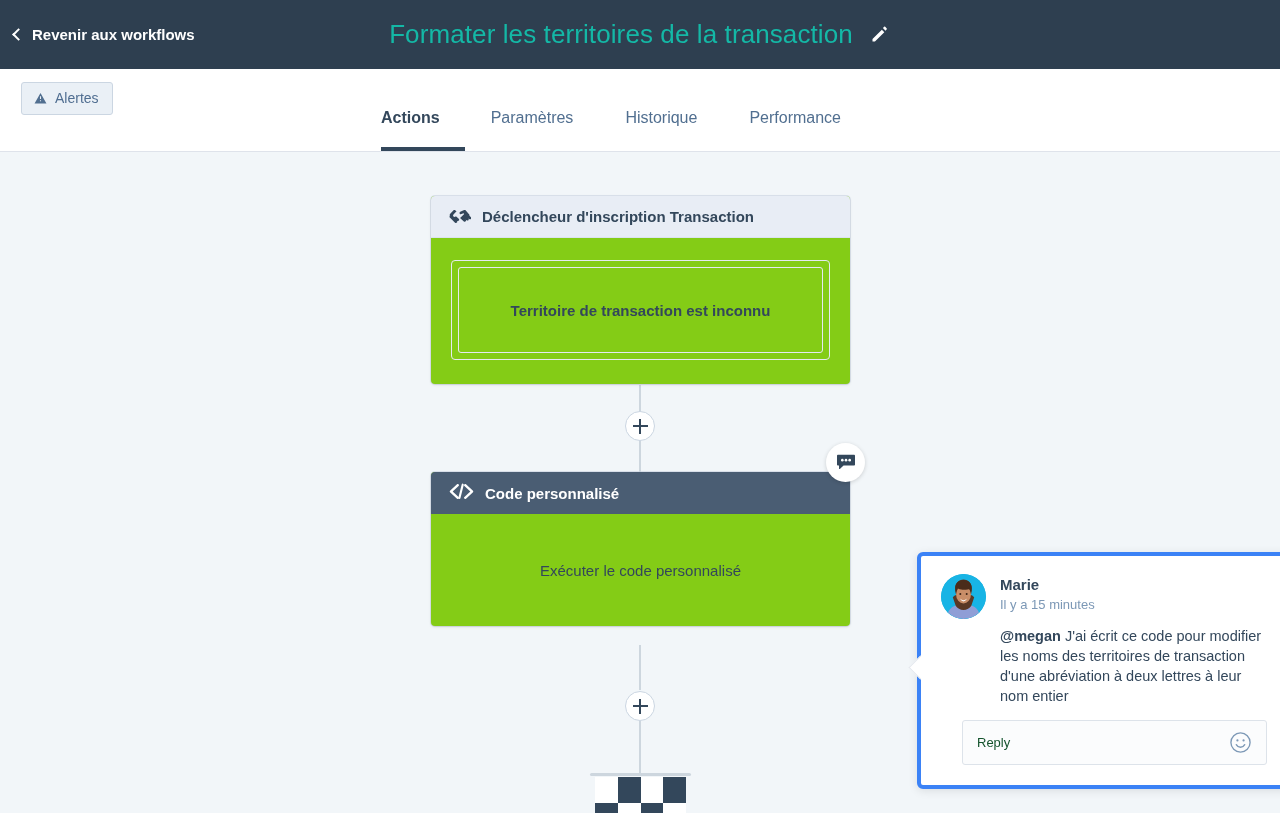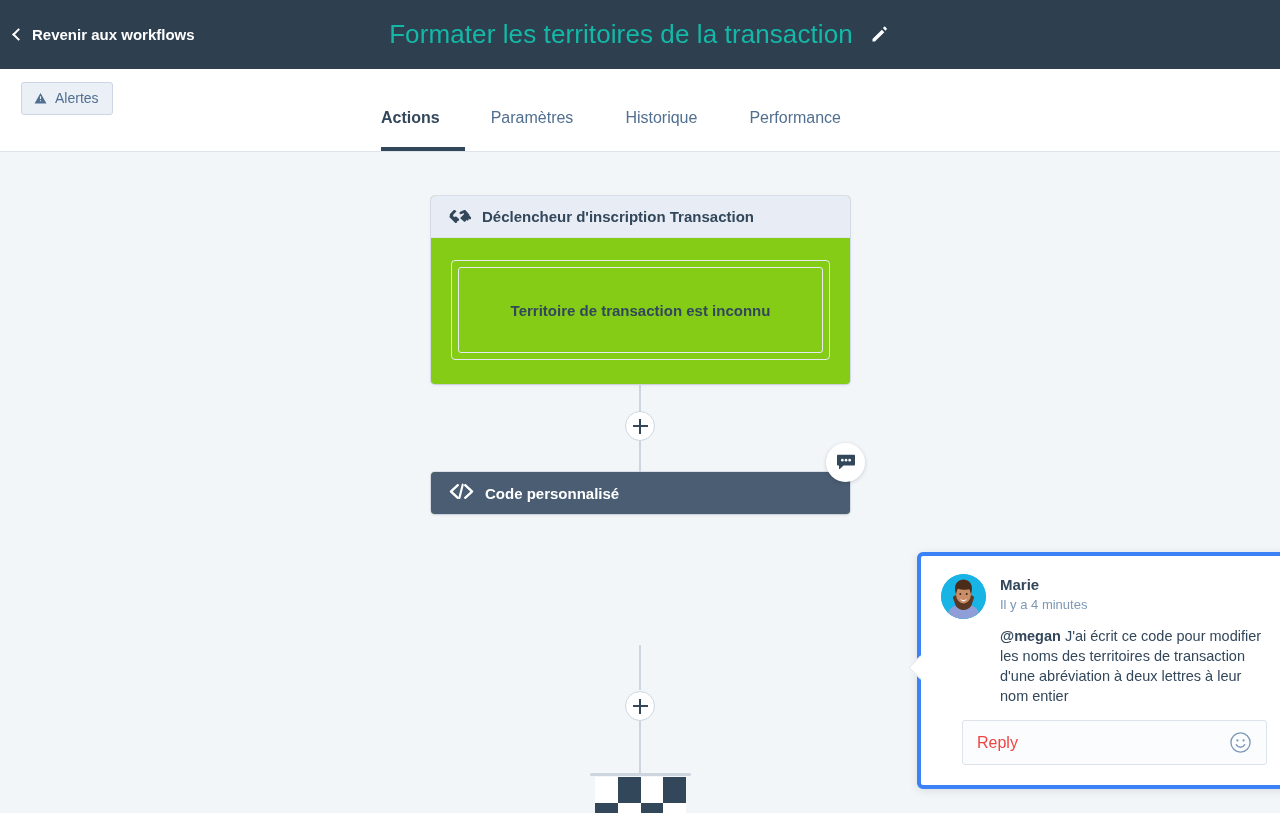--- a/index.html
+++ b/index.html
@@ -308,22 +308,22 @@
     border: 1px solid #dde3ea;
     border-radius: 3px;
     background: #fbfcfd;
     display: flex;
     align-items: center;
     padding: 0 14px;
     cursor: text;
   }
   .reply-ph {
     flex: 1;
-    font-size: 16px;
-    color: #ef4444;
+    font-size: 13px;
+    color: #14532d;
   }
   .smiley { display: flex; align-items: center; }
 </style>
 </head>
 <body>
 
 <div class="topbar">
   <div class="back-link">
     <span class="chev-left"></span>
     <span>Revenir aux workflows</span>
@@ -394,20 +394,23 @@
   <div class="card" style="top:320px;">
     <div class="card-head code">
       <span>
         <svg width="25" height="17" viewBox="0 0 30 20">
           <path d="M9.6 1.4L1.2 9.1c-.5.5-.5 1.3 0 1.8l8.4 7.7c.6.5 1.5.5 2-.1.5-.6.5-1.5-.1-2L4.4 10l7.1-6.5c.6-.5.6-1.4.1-2-.5-.6-1.4-.6-2-.1z" fill="#ffffff"></path>
           <path d="M20.4 1.4l8.4 7.7c.5.5.5 1.3 0 1.8l-8.4 7.7c-.6.5-1.5.5-2-.1-.5-.6-.5-1.5.1-2l7.1-6.5-7.1-6.5c-.6-.5-.6-1.4-.1-2 .5-.6 1.4-.6 2-.1z" fill="#ffffff"></path>
           <path d="M16.8 0.6c.7.2 1.1.9.9 1.6l-4 15.9c-.2.7-.9 1.1-1.6.9-.7-.2-1.1-.9-.9-1.6l4-15.9c.2-.7.9-1.1 1.6-.9z" fill="#ffffff"></path>
         </svg>
       </span>
       <span>Code personnalisé</span>
+    </div>
+    <div class="code-body">
+      <span>Exécuter le code personnalisé</span>
     </div>
   </div>
 
   <div class="comment-badge" style="top:291px;">
     <svg width="20" height="18" viewBox="0 0 24 22">
       <path d="M2 1h20c.6 0 1 .4 1 1v11c0 .6-.4 1-1 1H9l-4.5 4.3c-.4.4-1 .1-1-.4V14H2c-.6 0-1-.4-1-1V2c0-.6.4-1 1-1z" fill="#33475b"></path>
       <circle cx="7.5" cy="7.5" r="1.6" fill="#ffffff"></circle>
       <circle cx="12" cy="7.5" r="1.6" fill="#ffffff"></circle>
       <circle cx="16.5" cy="7.5" r="1.6" fill="#ffffff"></circle>
     </svg>
@@ -438,21 +441,21 @@
           <path d="M14.2 14c0-5 3.6-8.6 8.3-8.6s8.3 3.6 8.3 8.6c0 2.6-.3 5-1 6.9 2.2.6 3.4 2.3 3.4 2.3l-2.9 8.6c-1.6 2.6-4.5 4.2-7.8 4.2s-6.2-1.6-7.8-4.2l-2.9-8.6s1.2-1.7 3.4-2.3c-.7-1.9-1-4.3-1-6.9z" fill="#5a3825"></path>
           <ellipse cx="22.5" cy="20.5" rx="7.4" ry="9" fill="#c98e68"></ellipse>
           <path d="M22.5 6c4.9 0 8.2 3.2 8.2 8.2 0 1.6-.3 3.3-.8 4.6-.6-2.3-1.6-3.9-1.6-3.9s-4.2 1.3-8.1.6c-2.3-.4-3.6-1.3-3.6-1.3s-1.1 2.3-1.6 4.6c-.5-1.3-.8-3-.8-4.6C14.2 9.2 17.6 6 22.5 6z" fill="#4a2c1b"></path>
           <circle cx="19.3" cy="20" r="1" fill="#3b2317"></circle>
           <circle cx="25.7" cy="20" r="1" fill="#3b2317"></circle>
           <path d="M19.2 24.6c1 1.1 2 1.6 3.3 1.6s2.3-.5 3.3-1.6c-.6 1.8-1.8 2.8-3.3 2.8s-2.7-1-3.3-2.8z" fill="#ffffff"></path>
         </svg>
       </div>
       <div class="c-meta">
         <div class="c-name">Marie</div>
-        <div class="c-time">Il y a 4 minutes</div>
+        <div class="c-time">Il y a 15 minutes</div>
       </div>
     </div>
     <div class="c-text">
       <span class="mention">@megan</span><span> J'ai écrit ce code pour modifier les noms des territoires de transaction d'une abréviation à deux lettres à leur nom entier</span>
     </div>
     <div class="reply-box">
       <span class="reply-ph">Reply</span>
       <span class="smiley">
         <svg width="23" height="23" viewBox="0 0 24 24">
           <circle cx="12" cy="12" r="10" fill="none" stroke="#7c98b6" stroke-width="1.4"></circle>

